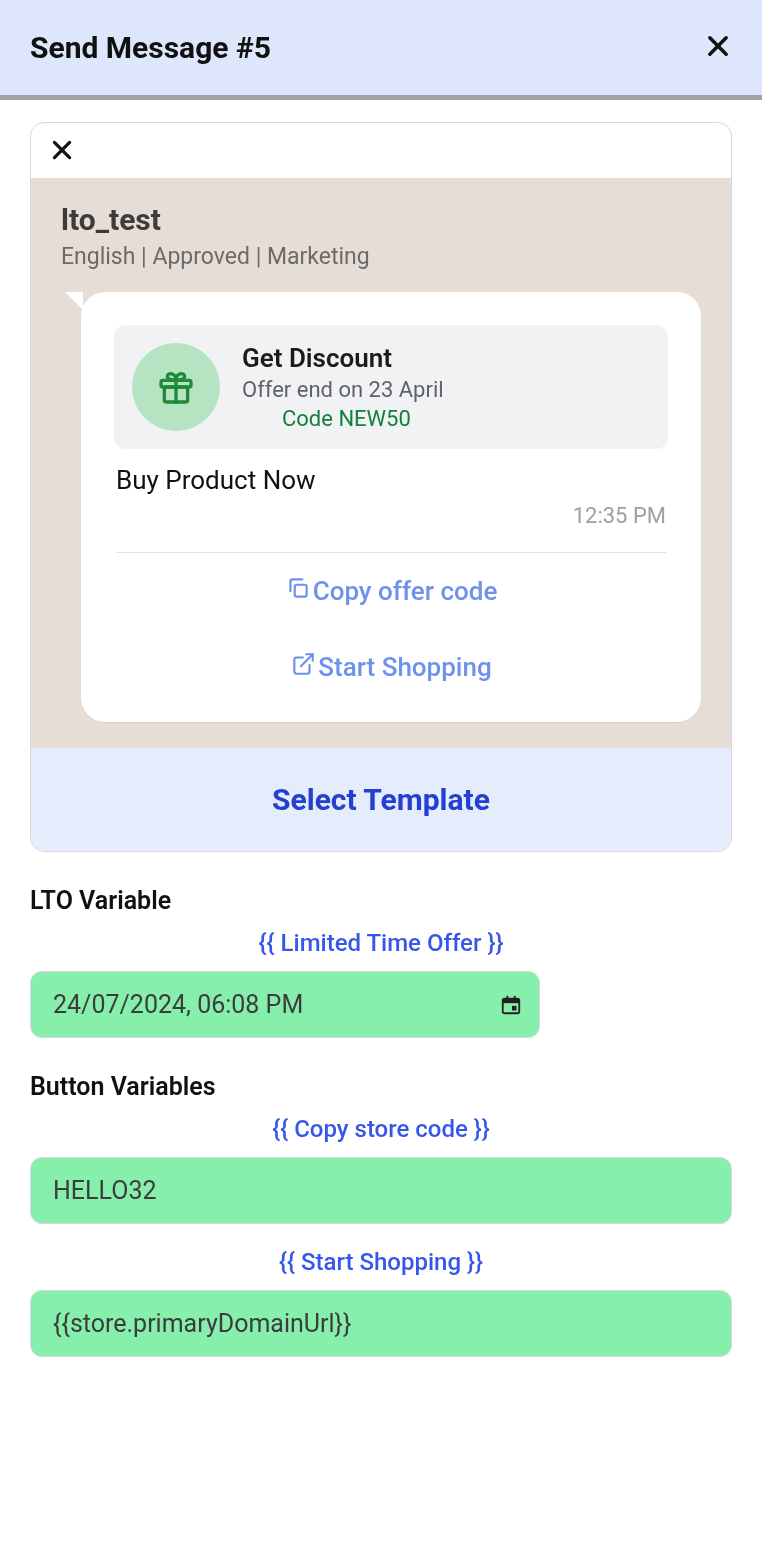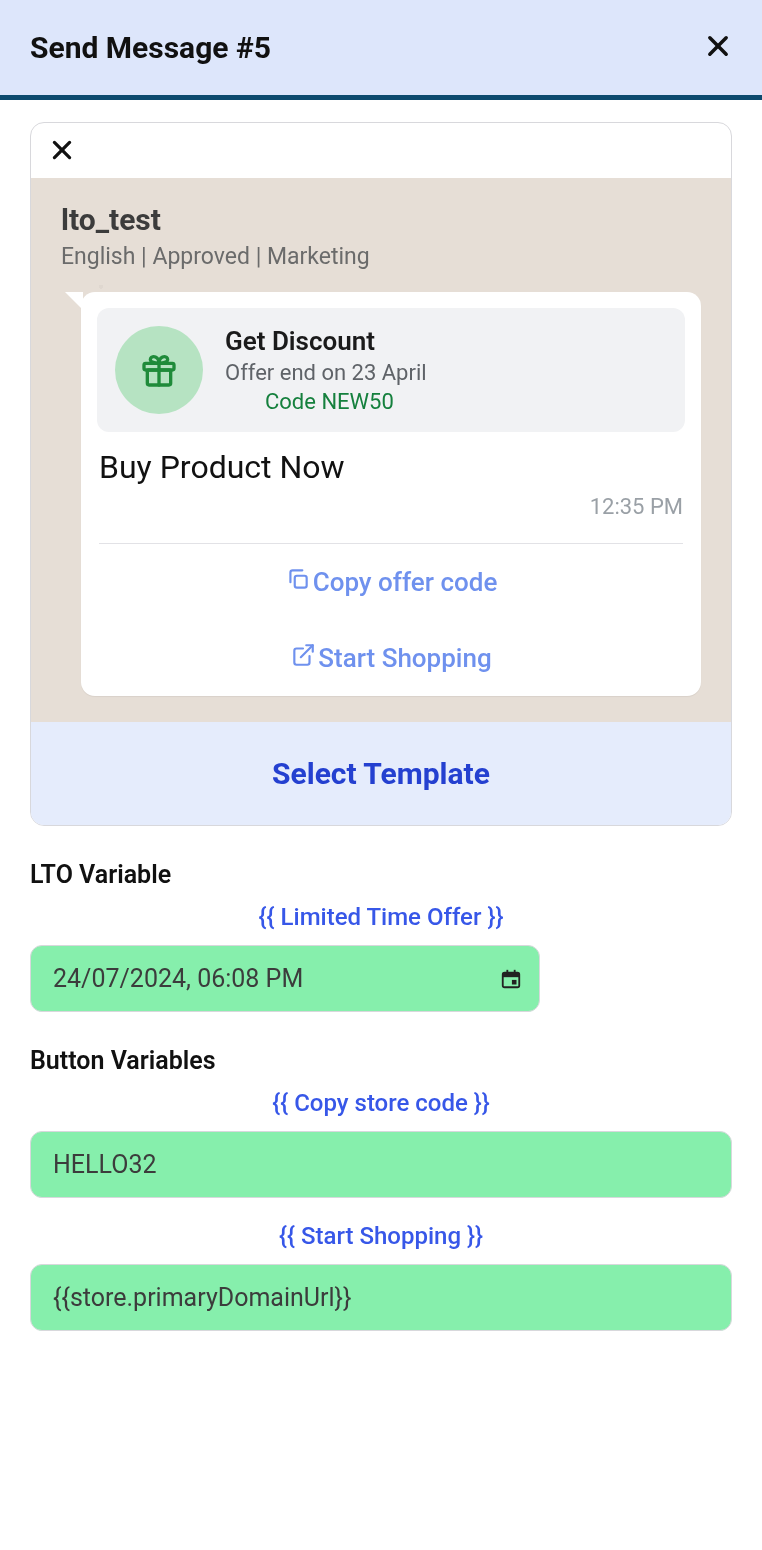--- a/index.html
+++ b/index.html
@@ -8,21 +8,21 @@
     width: 762px;
     background: #fff;
     color: #111;
   }
   .header {
     background: #dde6fb;
     padding: 30px 30px 30px 30px;
     display: flex;
     justify-content: space-between;
     align-items: center;
-    border-bottom: 5px solid #0c4a6e;
+    border-bottom: 5px solid #a3a3a3;
   }
   .header-title {
     font-size: 30px;
     font-weight: 700;
     color: #111;
   }
   .header-close {
     font-size: 34px;
     font-weight: 700;
     cursor: pointer;
@@ -69,23 +69,23 @@
     position: absolute;
     left: 4px;
     top: 0px;
     width: 0; height: 0;
     border-top: 0 solid transparent;
     border-right: 18px solid #fff;
     border-bottom: 18px solid transparent;
   }
   .bubble {
     background: #fff;
-    border-radius: 14px;
+    border-radius: 24px;
     margin-left: 20px;
-    padding: 0;
+    padding: 17px;
     overflow: hidden;
     box-shadow: 0 1px 1px rgba(0,0,0,0.06);
   }
   .offer {
     background: #f1f2f4;
     border-radius: 12px;
     margin: 16px;
     padding: 18px 18px;
     display: flex;
     align-items: center;
@@ -114,21 +114,21 @@
   }
   .offer-text .line3 {
     font-size: 22px;
     color: #15803d;
     margin-left: 40px;
   }
   .bubble-body {
     padding: 0 18px 10px 18px;
   }
   .body-text {
-    font-size: 32px;
+    font-size: 26px;
     color: #111;
     margin-bottom: 8px;
   }
   .timestamp {
     font-size: 22px;
     color: #9aa0a6;
     text-align: right;
     padding-bottom: 14px;
   }
   .bubble-divider {

